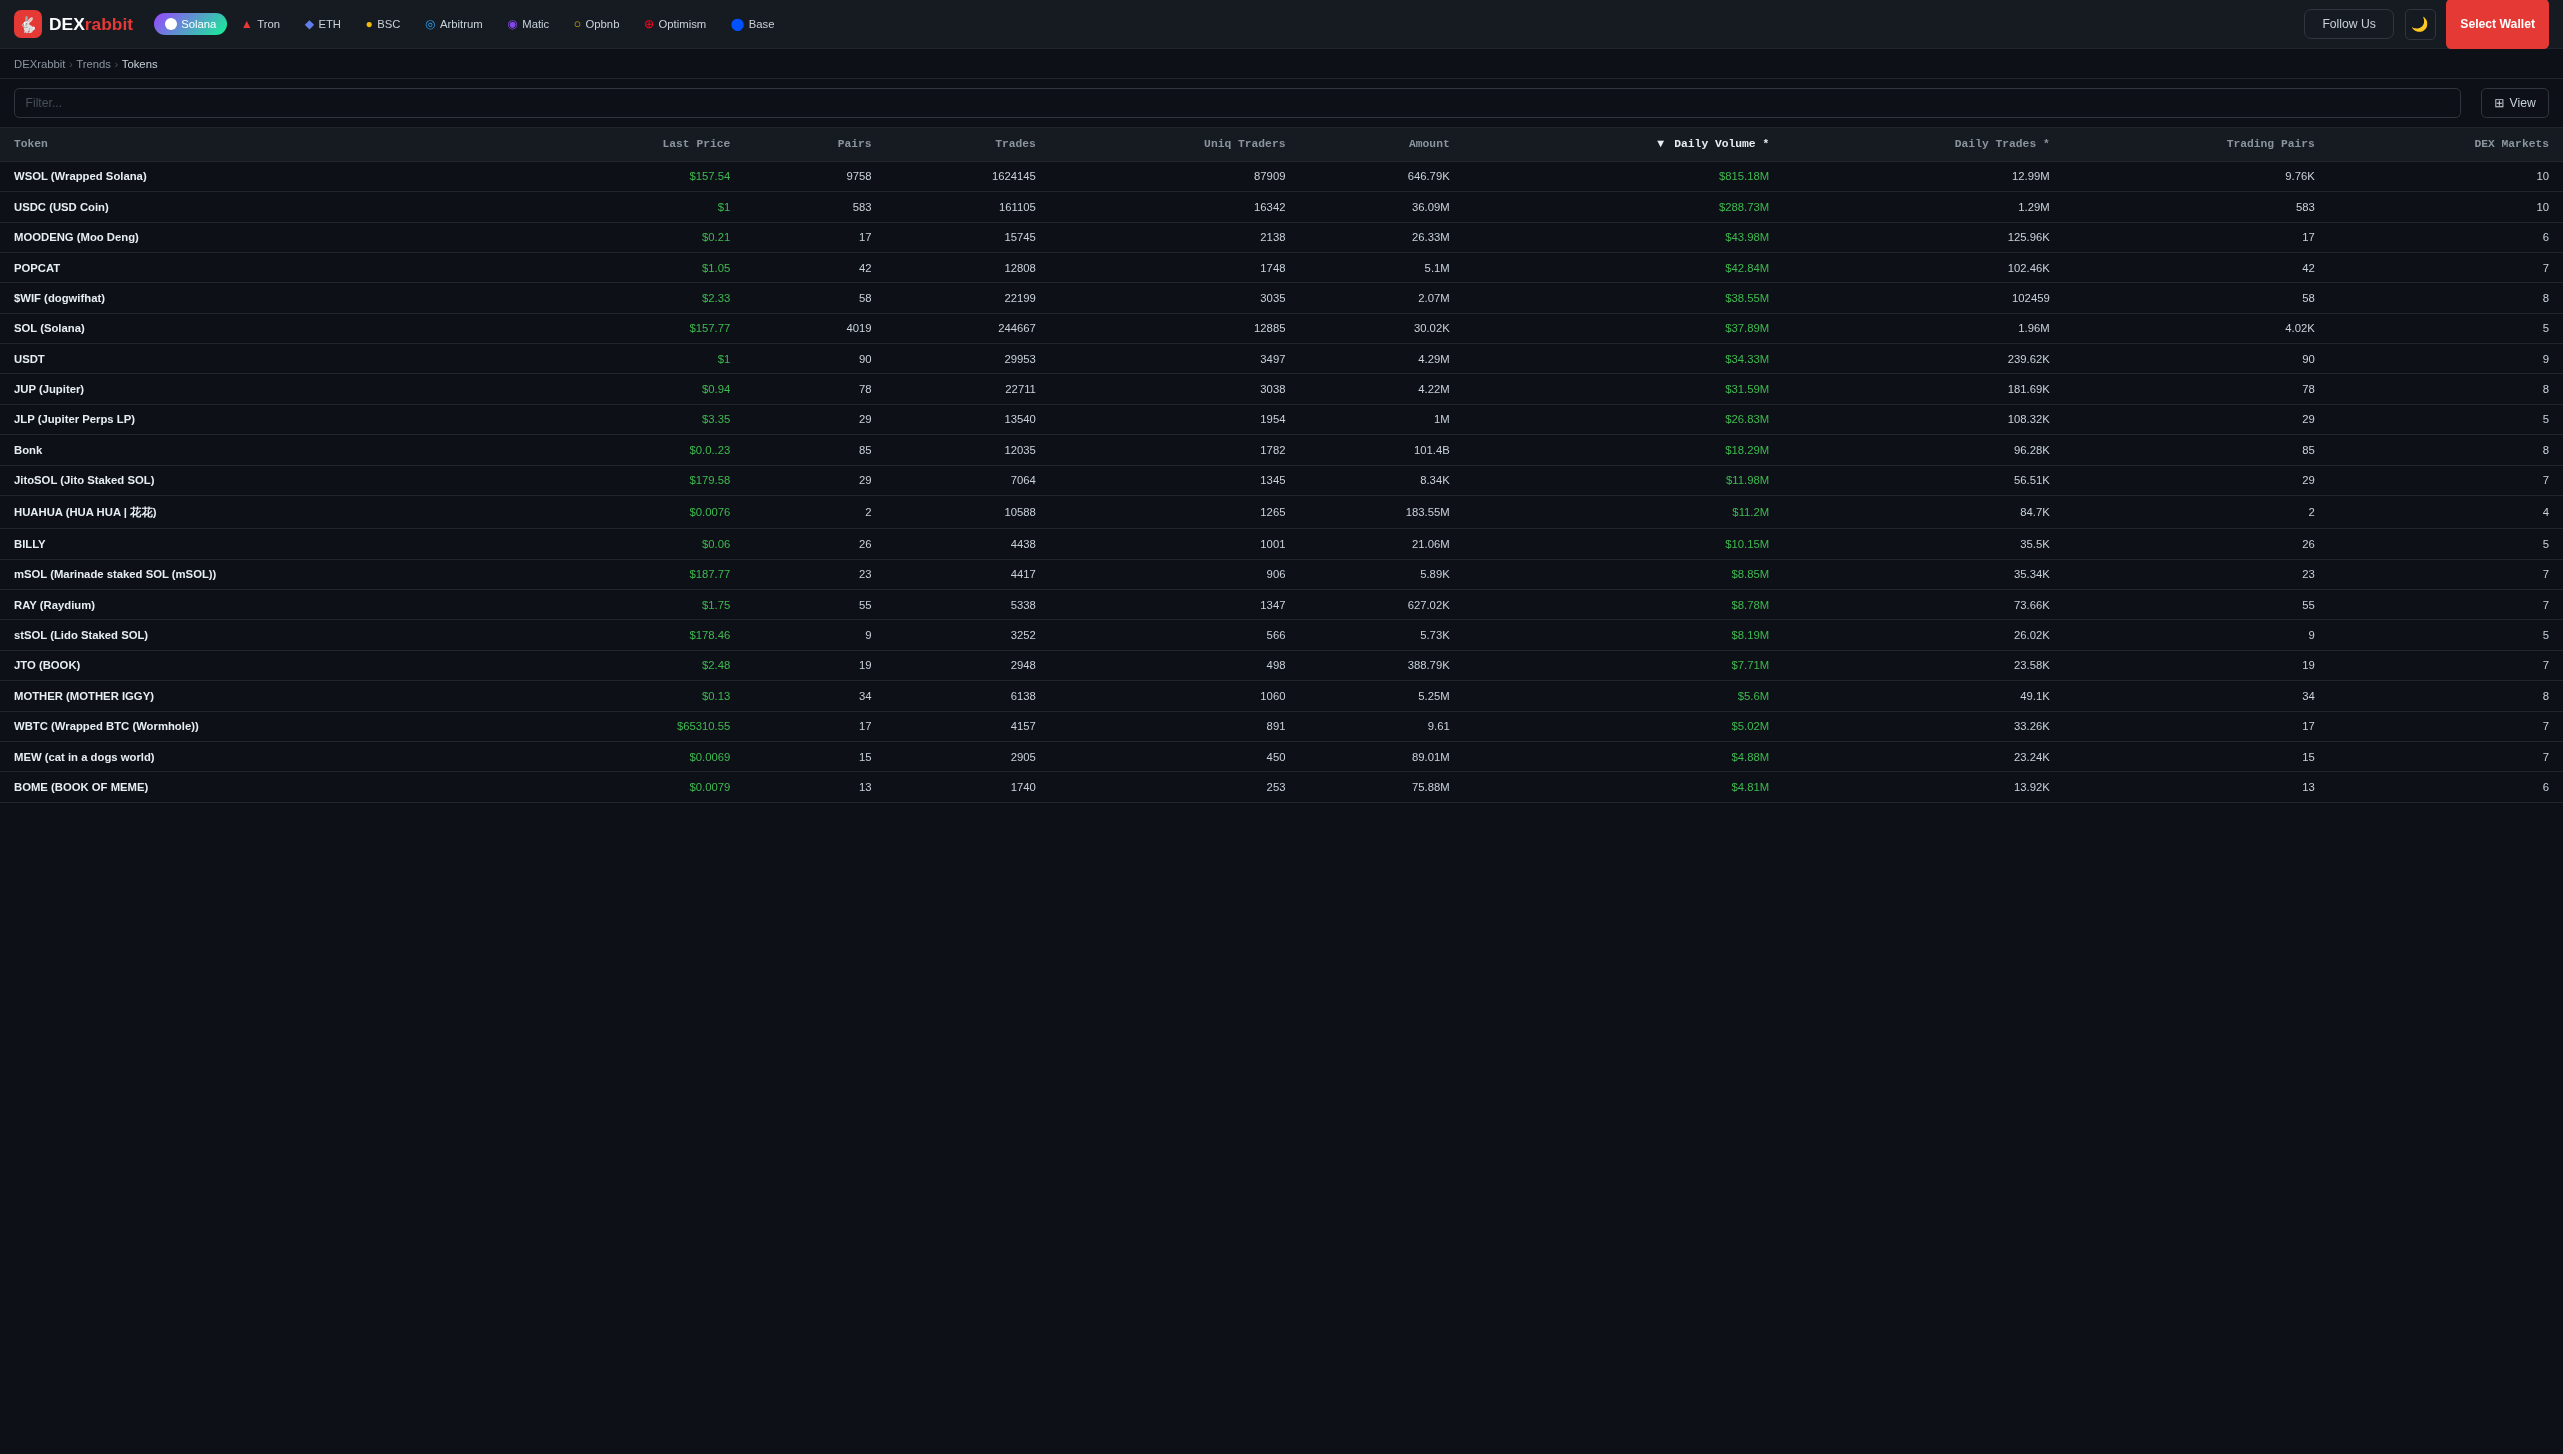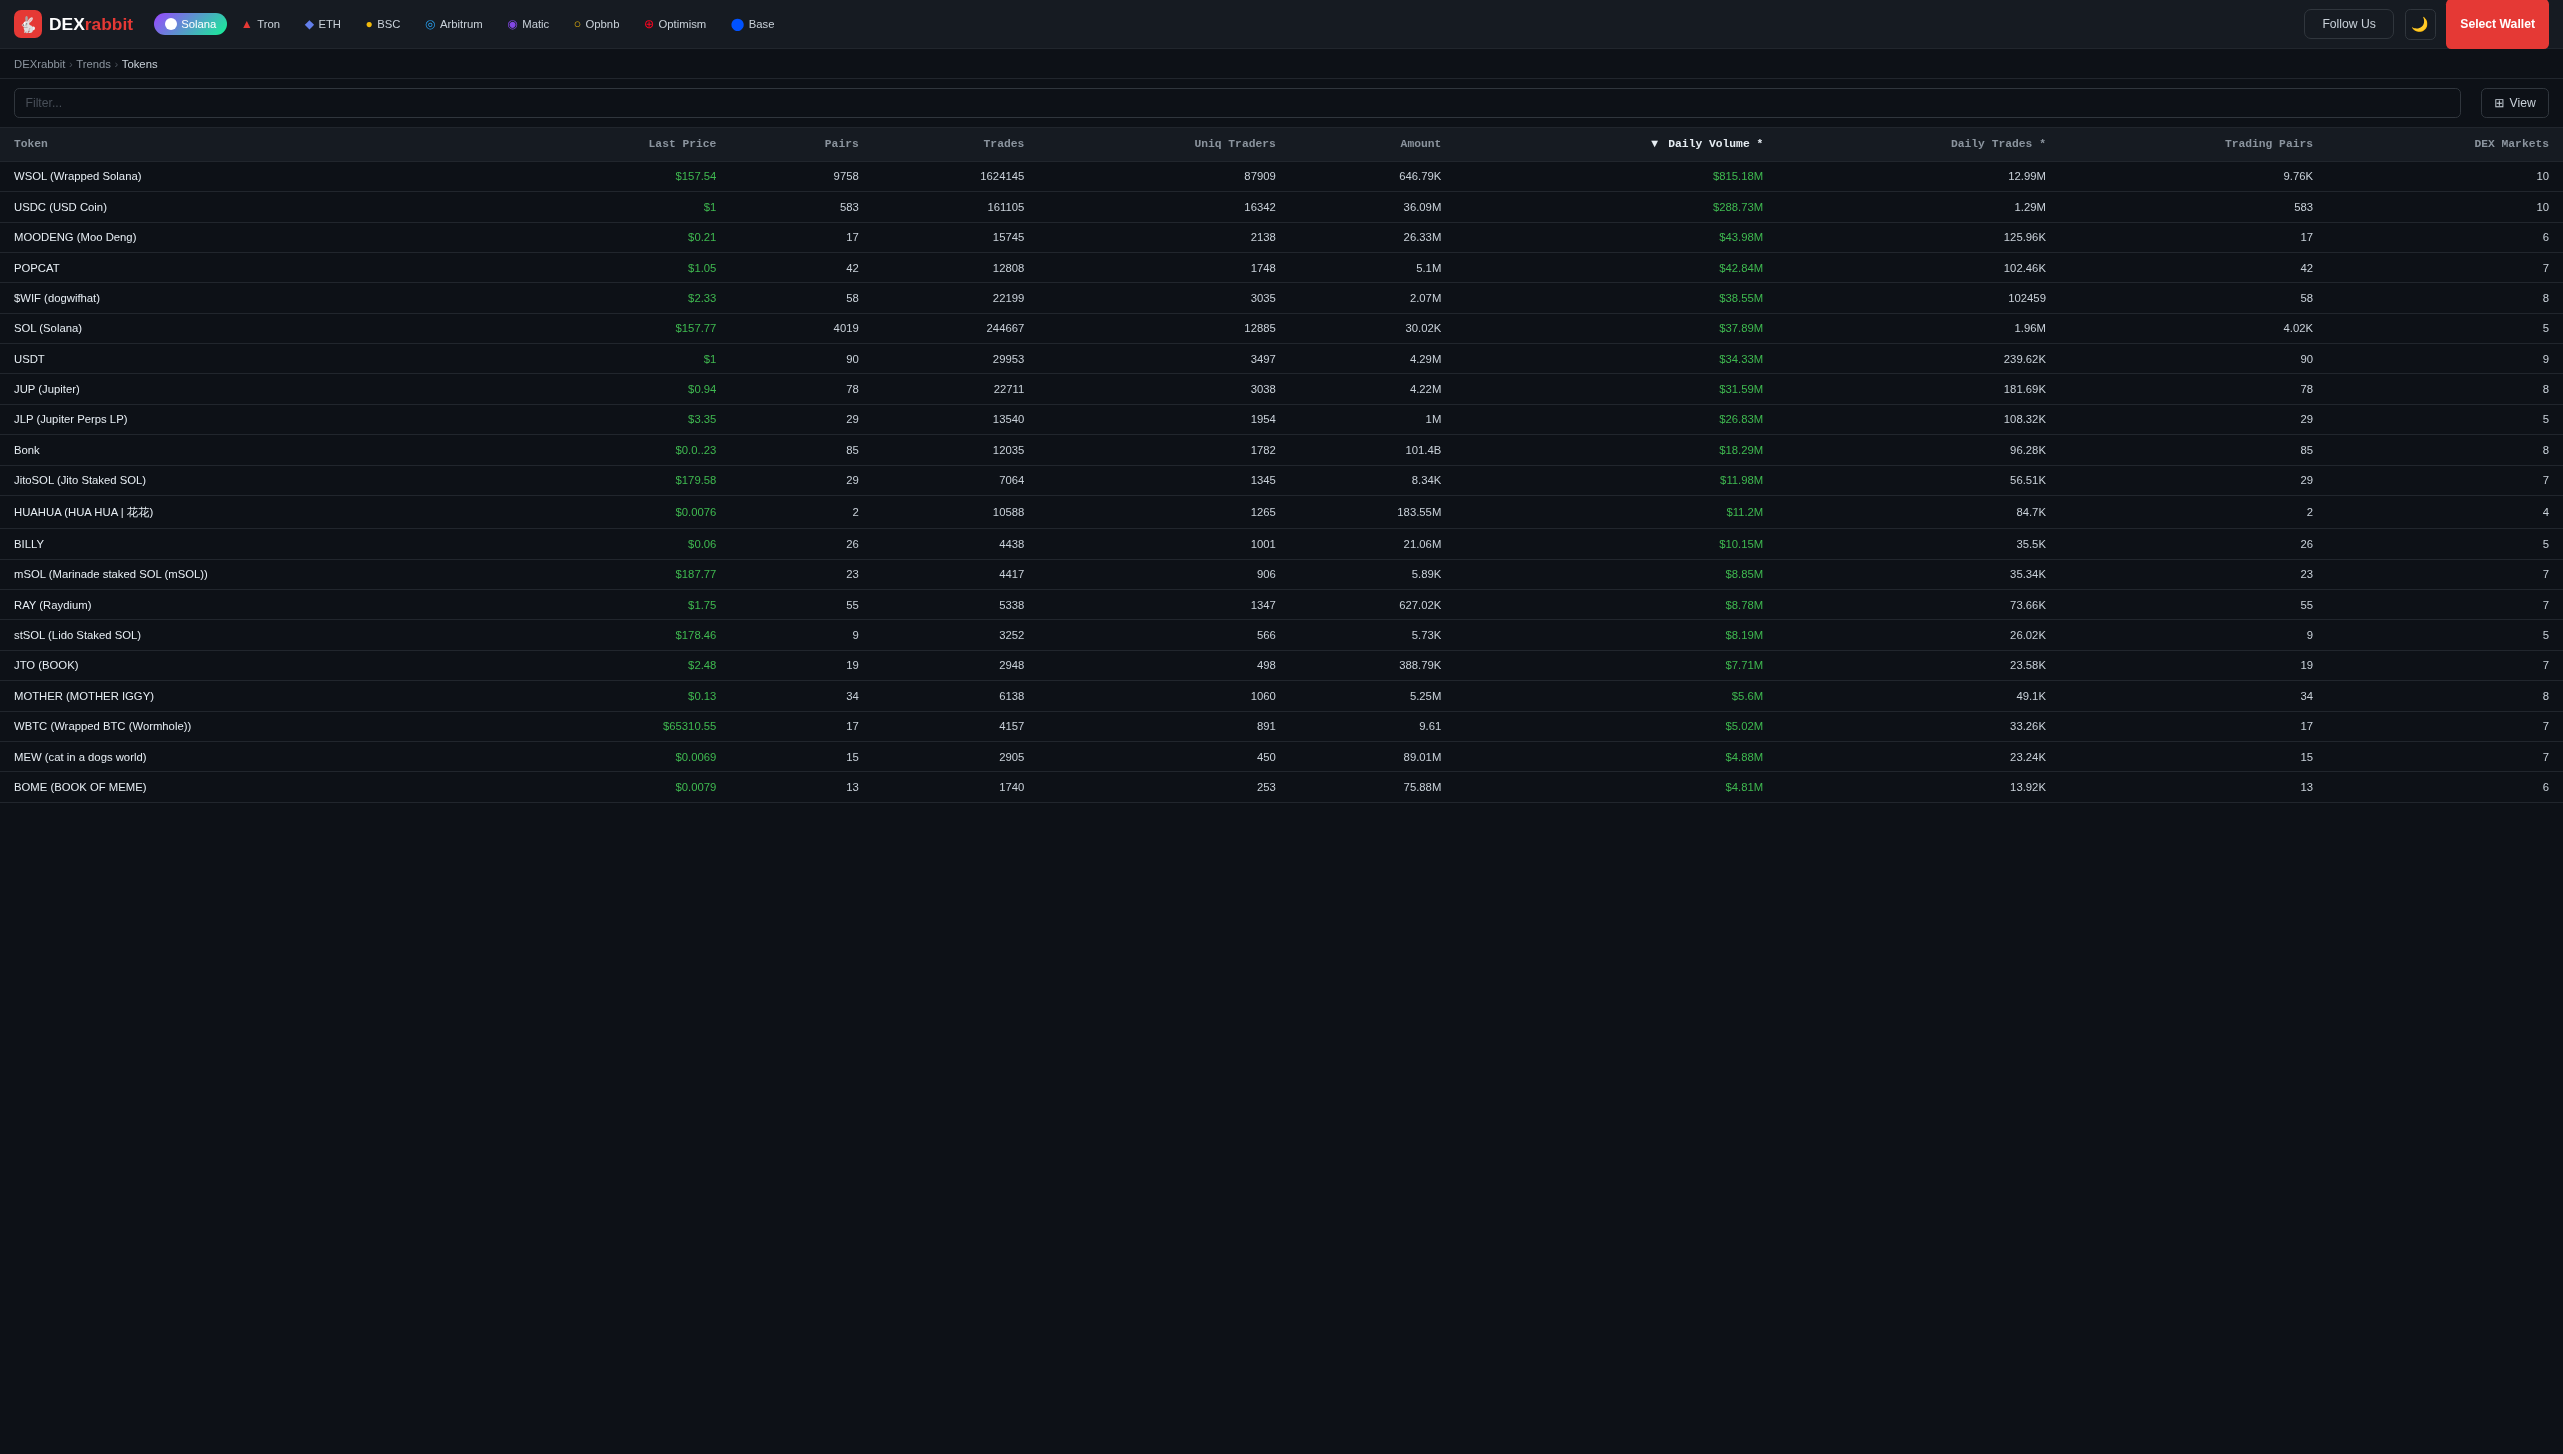--- a/index.html
+++ b/index.html
@@ -187,21 +187,21 @@
     td {
       padding: 8.7px 14px;
       text-align: right;
       font-size: 11.3px;
       color: #c9d1d9;
       white-space: nowrap;
     }
     td:first-child {
       text-align: left;
       color: #e6edf3;
-      font-weight: 400;
+      font-weight: 700;
     }
     .price-green { color: #3fb950; }
     .volume-green { color: #3fb950; }
   </style>
 </head>
 <body>
 
 <header class="header">
   <div class="logo">
     <div class="logo-icon">🐇</div>

